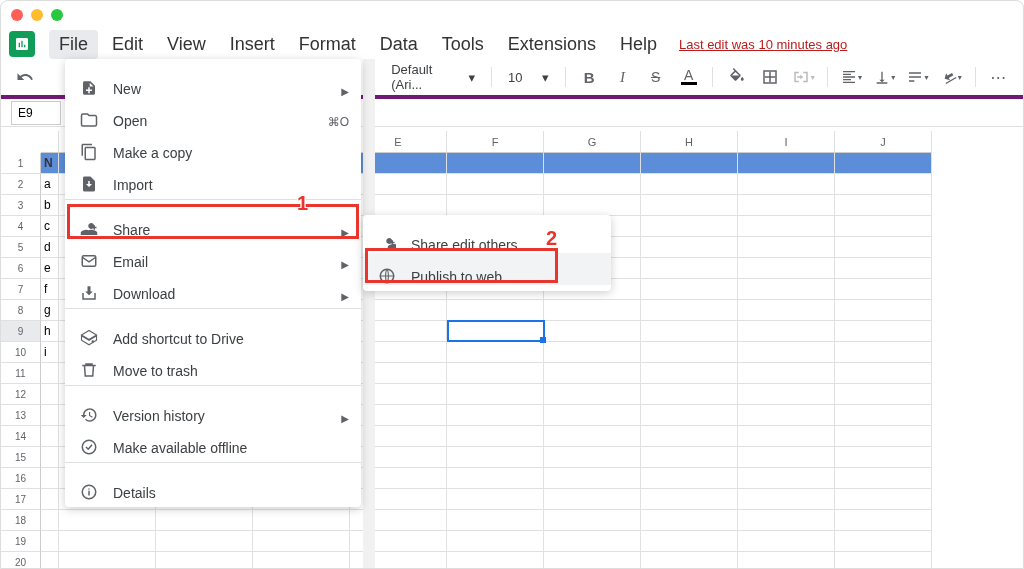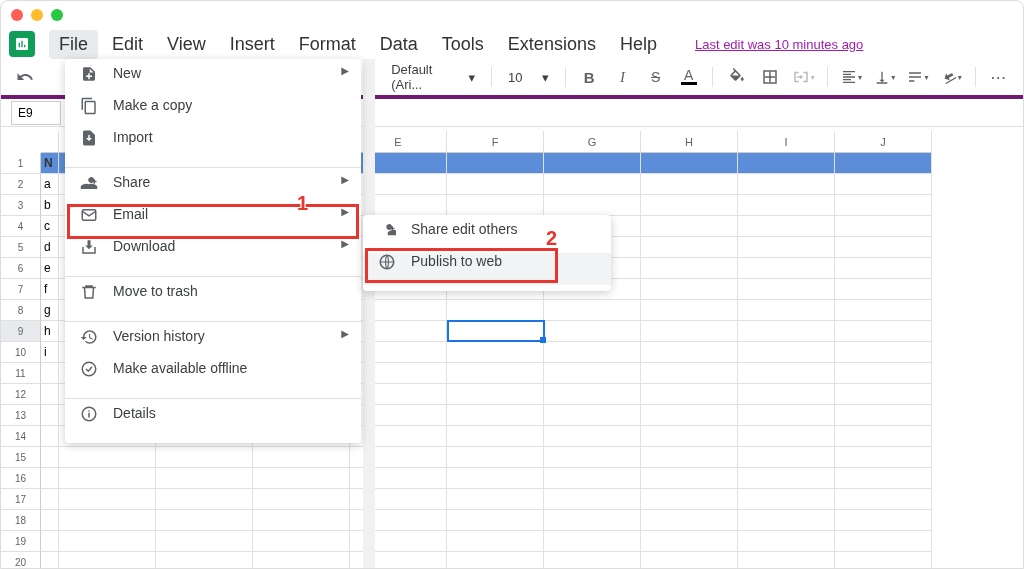--- a/index.html
+++ b/index.html
@@ -7,42 +7,42 @@
   .titlebar { height: 28px; display: flex; align-items: center; padding: 0 10px; gap: 8px; }
   .tl-dot { width: 12px; height: 12px; border-radius: 50%; }
   .red { background: #ff5f57; }
   .yellow { background: #febc2e; }
   .green { background: #28c840; }
   .menubar { height: 30px; display: flex; align-items: center; padding: 0 8px; gap: 4px; }
   .brand { width: 26px; height: 26px; background: #0f9d58; border-radius: 4px; display:flex; align-items:center; justify-content:center; margin-right: 10px;}
   .brand svg { fill:#fff; }
   .menuitem { padding: 4px 10px; font-size: 18px; color: #333; border-radius: 4px; cursor: default; }
   .menuitem.active { background: #e8eaed; }
-  .lastedit { margin-left: 24px; color: #a21caf; font-size: 13px; text-decoration: underline; }
+  .lastedit { margin-left: 8px; color: #b91c1c; font-size: 13px; text-decoration: underline; }
   .toolbar { height: 40px; border-bottom: 4px solid #701a75; display: flex; align-items: center; padding: 0 10px; gap: 6px; position: relative;}
   .tb-btn { width: 28px; height: 28px; display:flex; align-items:center; justify-content:center; color:#5f6368; border-radius:4px;}
   .tb-sep { width:1px; height:20px; background:#e0e0e0; margin:0 4px;}
   .font-sel { display:flex; align-items:center; gap:4px; font-size:13px; color:#3c4043; padding:0 6px;}
   .namebox { height: 24px; width: 50px; border: 1px solid #ccc; font-size:12px; display:flex; align-items:center; padding:0 6px; margin: 4px 10px;}
   .sheet { position: absolute; top: 130px; left: 0; right: 0; bottom: 0; }
   .colhead-row { display:flex; position:absolute; top:0; left:40px; right:0; height:22px;}
   .colhead { border-right:1px solid #e0e0e0; border-bottom:1px solid #ccc; font-size:11px; color:#5f6368; text-align:center; line-height:22px; flex:0 0 97px;}
   .rownums { position:absolute; top:22px; left:0; width:40px;}
   .rownum { height:21px; border-bottom:1px solid #e0e0e0; border-right:1px solid #ccc; text-align:center; font-size:10px; color:#5f6368; line-height:21px;}
   .rownum.sel { background:#e8eaed;}
   .cells { position:absolute; top:22px; left:40px; right:0;}
   .row { display:flex; height:21px;}
   .cell { flex:0 0 97px; border-right:1px solid #e0e0e0; border-bottom:1px solid #e0e0e0; font-size:12px; padding:0 3px; line-height:21px; position:relative;}
   .row.header .cell { background:#5b8dd8; }
   .active-cell { border:2px solid #1a73e8; position:absolute; pointer-events:none;}
   .active-handle { width:6px; height:6px; background:#1a73e8; position:absolute; bottom:-3px; right:-3px;}
   .menu { position:absolute; background:#fff; border-radius:4px; box-shadow:0 2px 10px rgba(0,0,0,.2); padding:6px 0; z-index:100;}
   .file-menu { top:58px; left:64px; width:296px;}
   .submenu { top:214px; left:362px; width:248px;}
-  .mi { display:flex; align-items:flex-start; height:32px; padding:0 14px; font-size:14px; color:#3c4043; gap:14px; position:relative;}
+  .mi { display:flex; align-items:flex-end; height:32px; padding:0 14px; font-size:14px; color:#3c4043; gap:14px; position:relative;}
   .mi .icon { width:20px; display:flex; justify-content:center;}
   .mi .arrow { position:absolute; right:12px; color:#5f6368; font-size:10px;}
   .mi .short { position:absolute; right:12px; color:#5f6368; font-size:12px;}
   .menu hr { border:none; border-top:1px solid #e0e0e0; margin:6px 0;}
   .annot { position:absolute; border:3px solid #e8352e; z-index:200; pointer-events:none;}
   .annot-num { position:absolute; color:#e8352e; font-weight:bold; font-size:20px; text-shadow:1px 1px 0 #fff,-1px -1px 0 #fff,1px -1px 0 #fff,-1px 1px 0 #fff; z-index:201;}
   .scroll-track { position:absolute; top:58px; width:12px; right:auto; left:362px; height:510px; background:#f1f1f1;}
   .namebox-row { display:flex; align-items:center; border-bottom:1px solid #e0e0e0; height:28px;}
   svg { display:block;}
 </style>
@@ -439,20 +439,29 @@
         <svg width="18" height="18" viewBox="0 0 24 24" fill="#5f6368">
           <path d="M13 3H6c-1.1 0-2 .9-2 2v14c0 1.1.9 2 2 2h12c1.1 0 2-.9 2-2V9l-6-6zm0 2l5 5h-5V5zM8 14h3v-3h2v3h3v2h-3v3h-2v-3H8v-2z"></path>
         </svg>
       </span>
       <span>New</span>
       <span class="arrow">▶</span>
     </div>
   <div class="mi">
       <span class="icon">
         <svg width="18" height="18" viewBox="0 0 24 24" fill="#5f6368">
+          <path d="M20 6h-8l-2-2H4c-1.1 0-2 .9-2 2v12c0 1.1.9 2 2 2h16c1.1 0 2-.9 2-2V8c0-1.1-.9-2-2-2z" fill="none" stroke="#5f6368" stroke-width="2"></path>
+        </svg>
+      </span>
+      <span>Open</span>
+      <span class="short">⌘O</span>
+    </div>
+  <div class="mi">
+      <span class="icon">
+        <svg width="18" height="18" viewBox="0 0 24 24" fill="#5f6368">
           <path d="M16 1H4c-1.1 0-2 .9-2 2v14h2V3h12V1zm3 4H8c-1.1 0-2 .9-2 2v14c0 1.1.9 2 2 2h11c1.1 0 2-.9 2-2V7c0-1.1-.9-2-2-2zm0 16H8V7h11v14z"></path>
         </svg>
       </span>
       <span>Make a copy</span>
     </div>
   <div class="mi">
       <span class="icon">
         <svg width="18" height="18" viewBox="0 0 24 24" fill="#5f6368">
           <path d="M14 2H6c-1.1 0-2 .9-2 2v16c0 1.1.9 2 2 2h12c1.1 0 2-.9 2-2V8l-6-6zm-2 14l-4-4h3V8h2v4h3l-4 4z"></path>
         </svg>
@@ -482,20 +491,29 @@
   <div class="mi">
       <span class="icon">
         <svg width="18" height="18" viewBox="0 0 24 24" fill="#5f6368">
           <path d="M19 12v7H5v-7H3v9h18v-9h-2zm-7 3l5-5h-3V3h-4v7H7l5 5z"></path>
         </svg>
       </span>
       <span>Download</span>
       <span class="arrow">▶</span>
     </div>
   <hr>
+  <div class="mi">
+      <span class="icon">
+        <svg width="18" height="18" viewBox="0 0 24 24" fill="#5f6368">
+          <path d="M12 2L2 8l10 6 10-6-10-6zm0 13L2 9v6l10 6 10-6V9l-10 6z" fill="none" stroke="#5f6368" stroke-width="1.5"></path>
+          <path d="M17 15v3m-1.5-1.5h3" stroke="#5f6368" stroke-width="2"></path>
+        </svg>
+      </span>
+      <span>Add shortcut to Drive</span>
+    </div>
   <div class="mi">
       <span class="icon">
         <svg width="18" height="18" viewBox="0 0 24 24" fill="none" stroke="#5f6368" stroke-width="2">
           <path d="M3 6h18M8 6V4h8v2M6 6l1 14h10l1-14"></path>
         </svg>
       </span>
       <span>Move to trash</span>
     </div>
   <hr>
   <div class="mi">

